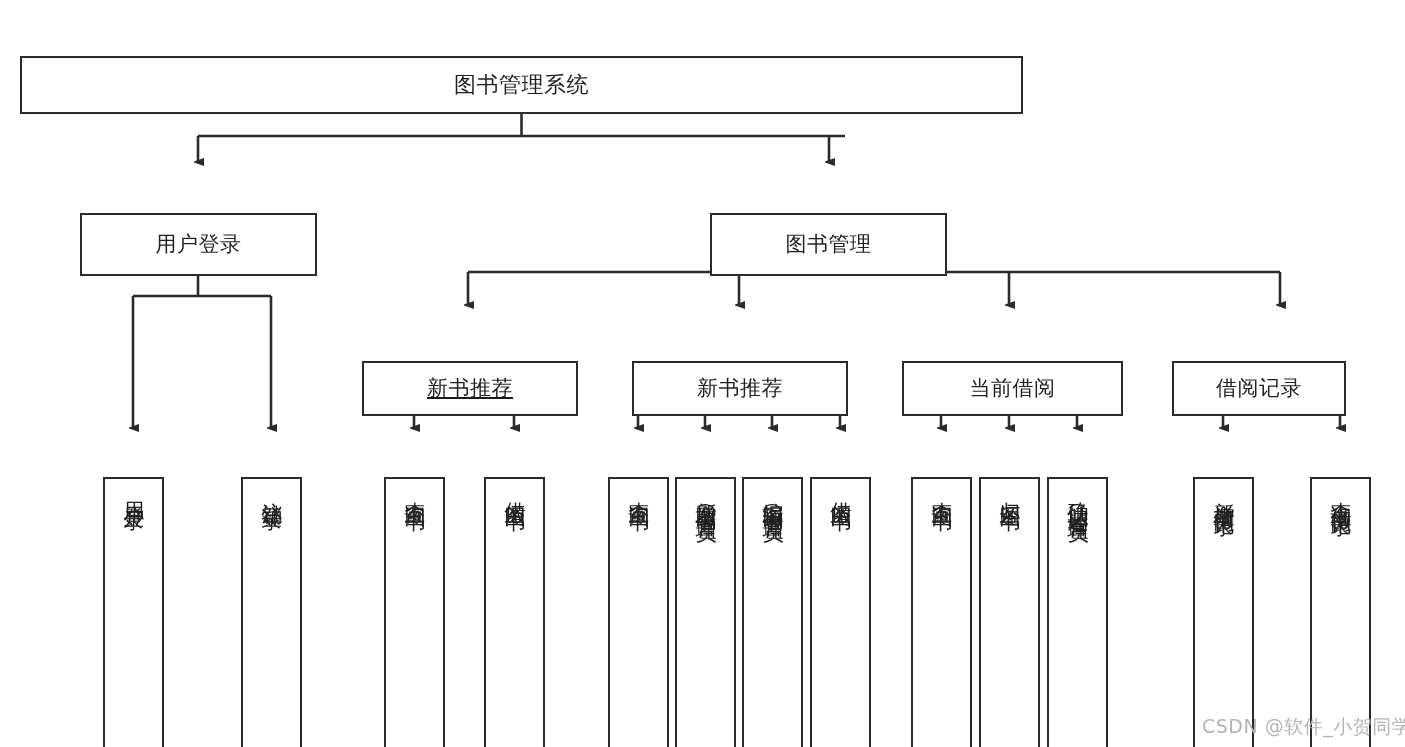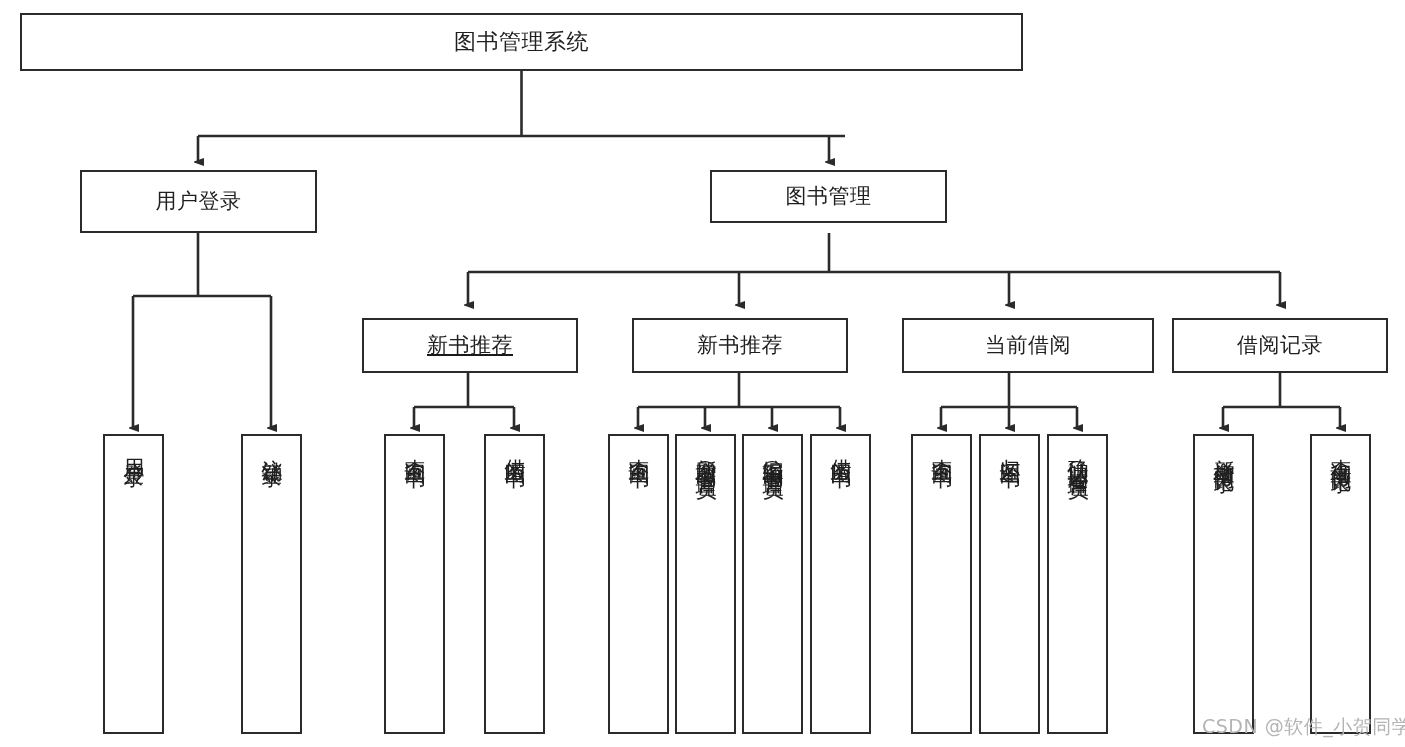--- a/index.html
+++ b/index.html
@@ -30,20 +30,21 @@
   .node {
     position: absolute;
     box-sizing: border-box;
     background: #ffffff;
     border: 2.5px solid #2b2b2b;
     display: flex;
     align-items: center;
     justify-content: center;
     text-align: center;
     z-index: 2;
+    margin-top: 43px;
   }
   .node .label {
     font-size: 21px;
     line-height: 1.15;
     letter-spacing: 0.5px;
     color: #1f1f1f;
     white-space: nowrap;
   }
   
   .node.vertical {
@@ -125,34 +126,34 @@
     </g>
   </svg>
 
   <div class="node root" style="left:20px; top:13px; width:1003px; height:58px;">
     <span class="label">图书管理系统</span>
   </div>
 
   <div class="node" style="left:80px; top:170px; width:237px; height:63px;">
     <span class="label">用户登录</span>
   </div>
-  <div class="node" style="left:710px; top:170px; width:237px; height:53px;">
+  <div class="node" style="left:710px; top:170px; width:237px; height:63px;">
     <span class="label">图书管理</span>
   </div>
 
   <div class="node" style="left:362px; top:318px; width:216px; height:55px;text-decoration:underline;">
     <span class="label">新书推荐</span>
   </div>
   <div class="node" style="left:632px; top:318px; width:216px; height:55px;">
     <span class="label">新书推荐</span>
   </div>
-  <div class="node" style="left:902px; top:318px; width:252px; height:55px;">
+  <div class="node" style="left:902px; top:318px; width:221px; height:55px;">
     <span class="label">当前借阅</span>
   </div>
-  <div class="node" style="left:1172px; top:318px; width:216px; height:55px;">
+  <div class="node" style="left:1172px; top:318px; width:174px; height:55px;">
     <span class="label">借阅记录</span>
   </div>
 
   <div class="node vertical" style="left:103px; top:434px; width:61px; height:300px;">
     <span class="label">用户登录</span>
   </div>
   <div class="node vertical" style="left:241px; top:434px; width:61px; height:300px;">
     <span class="label">注销登录</span>
   </div>
 

